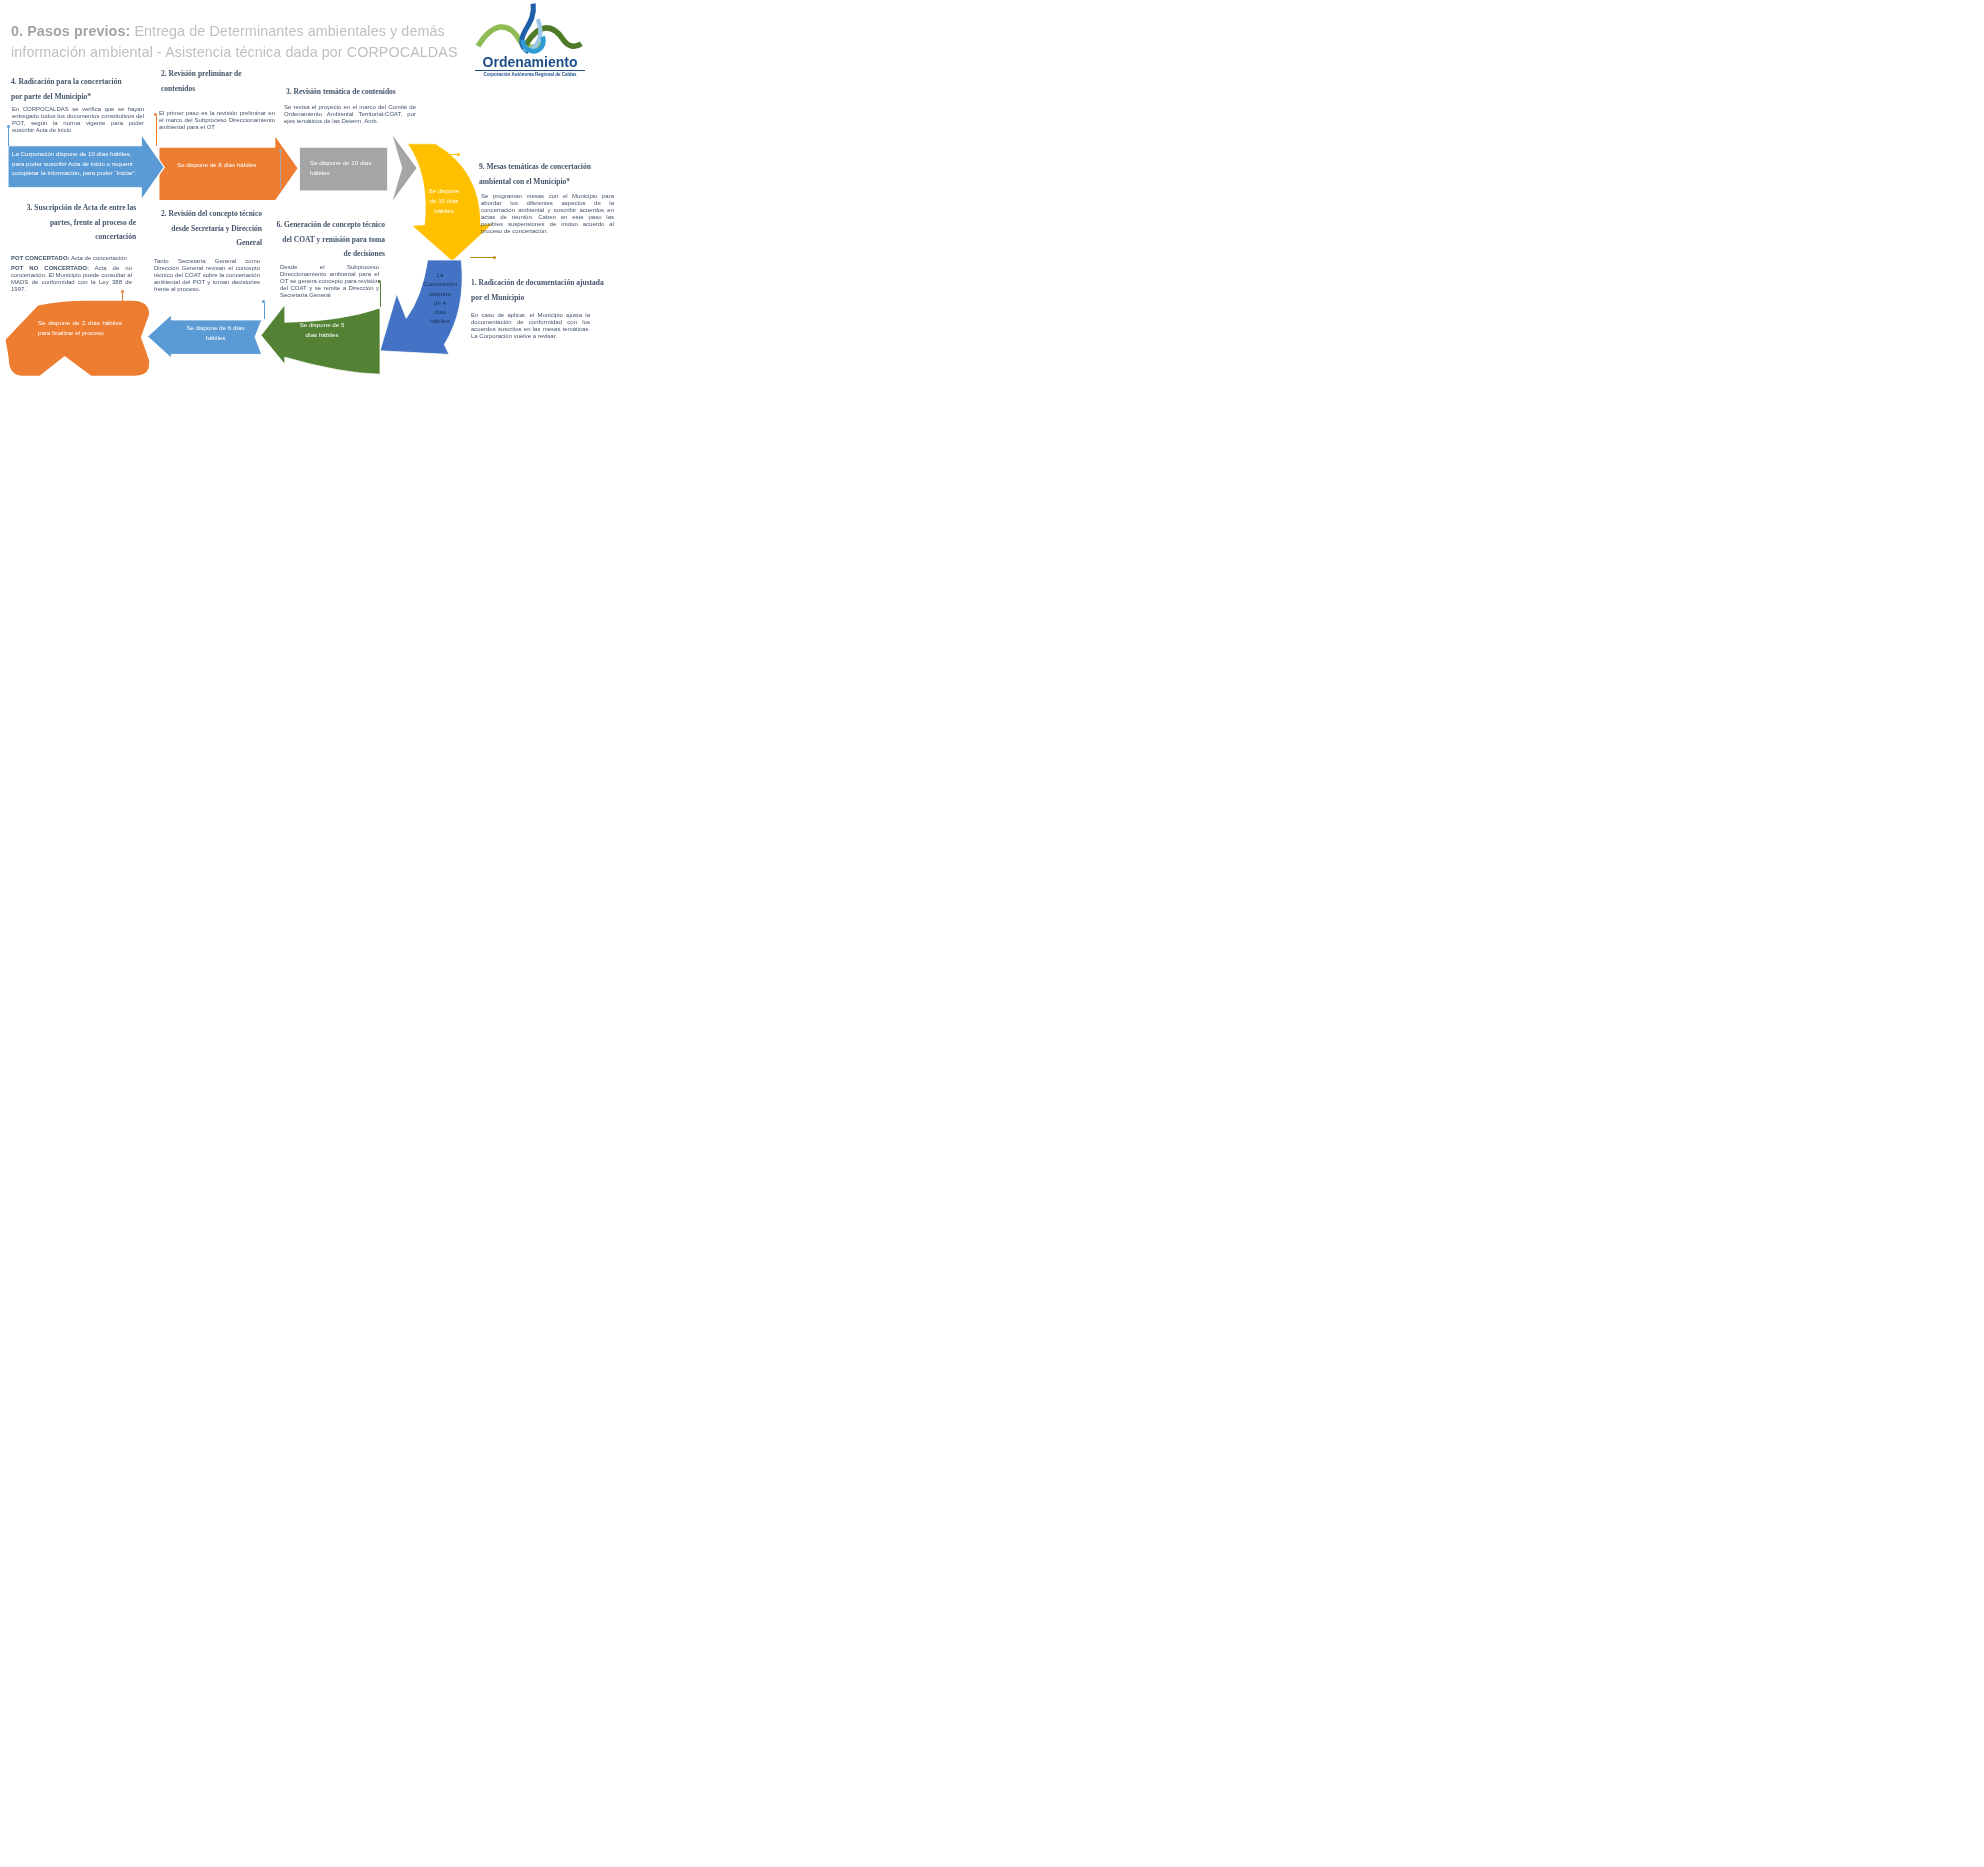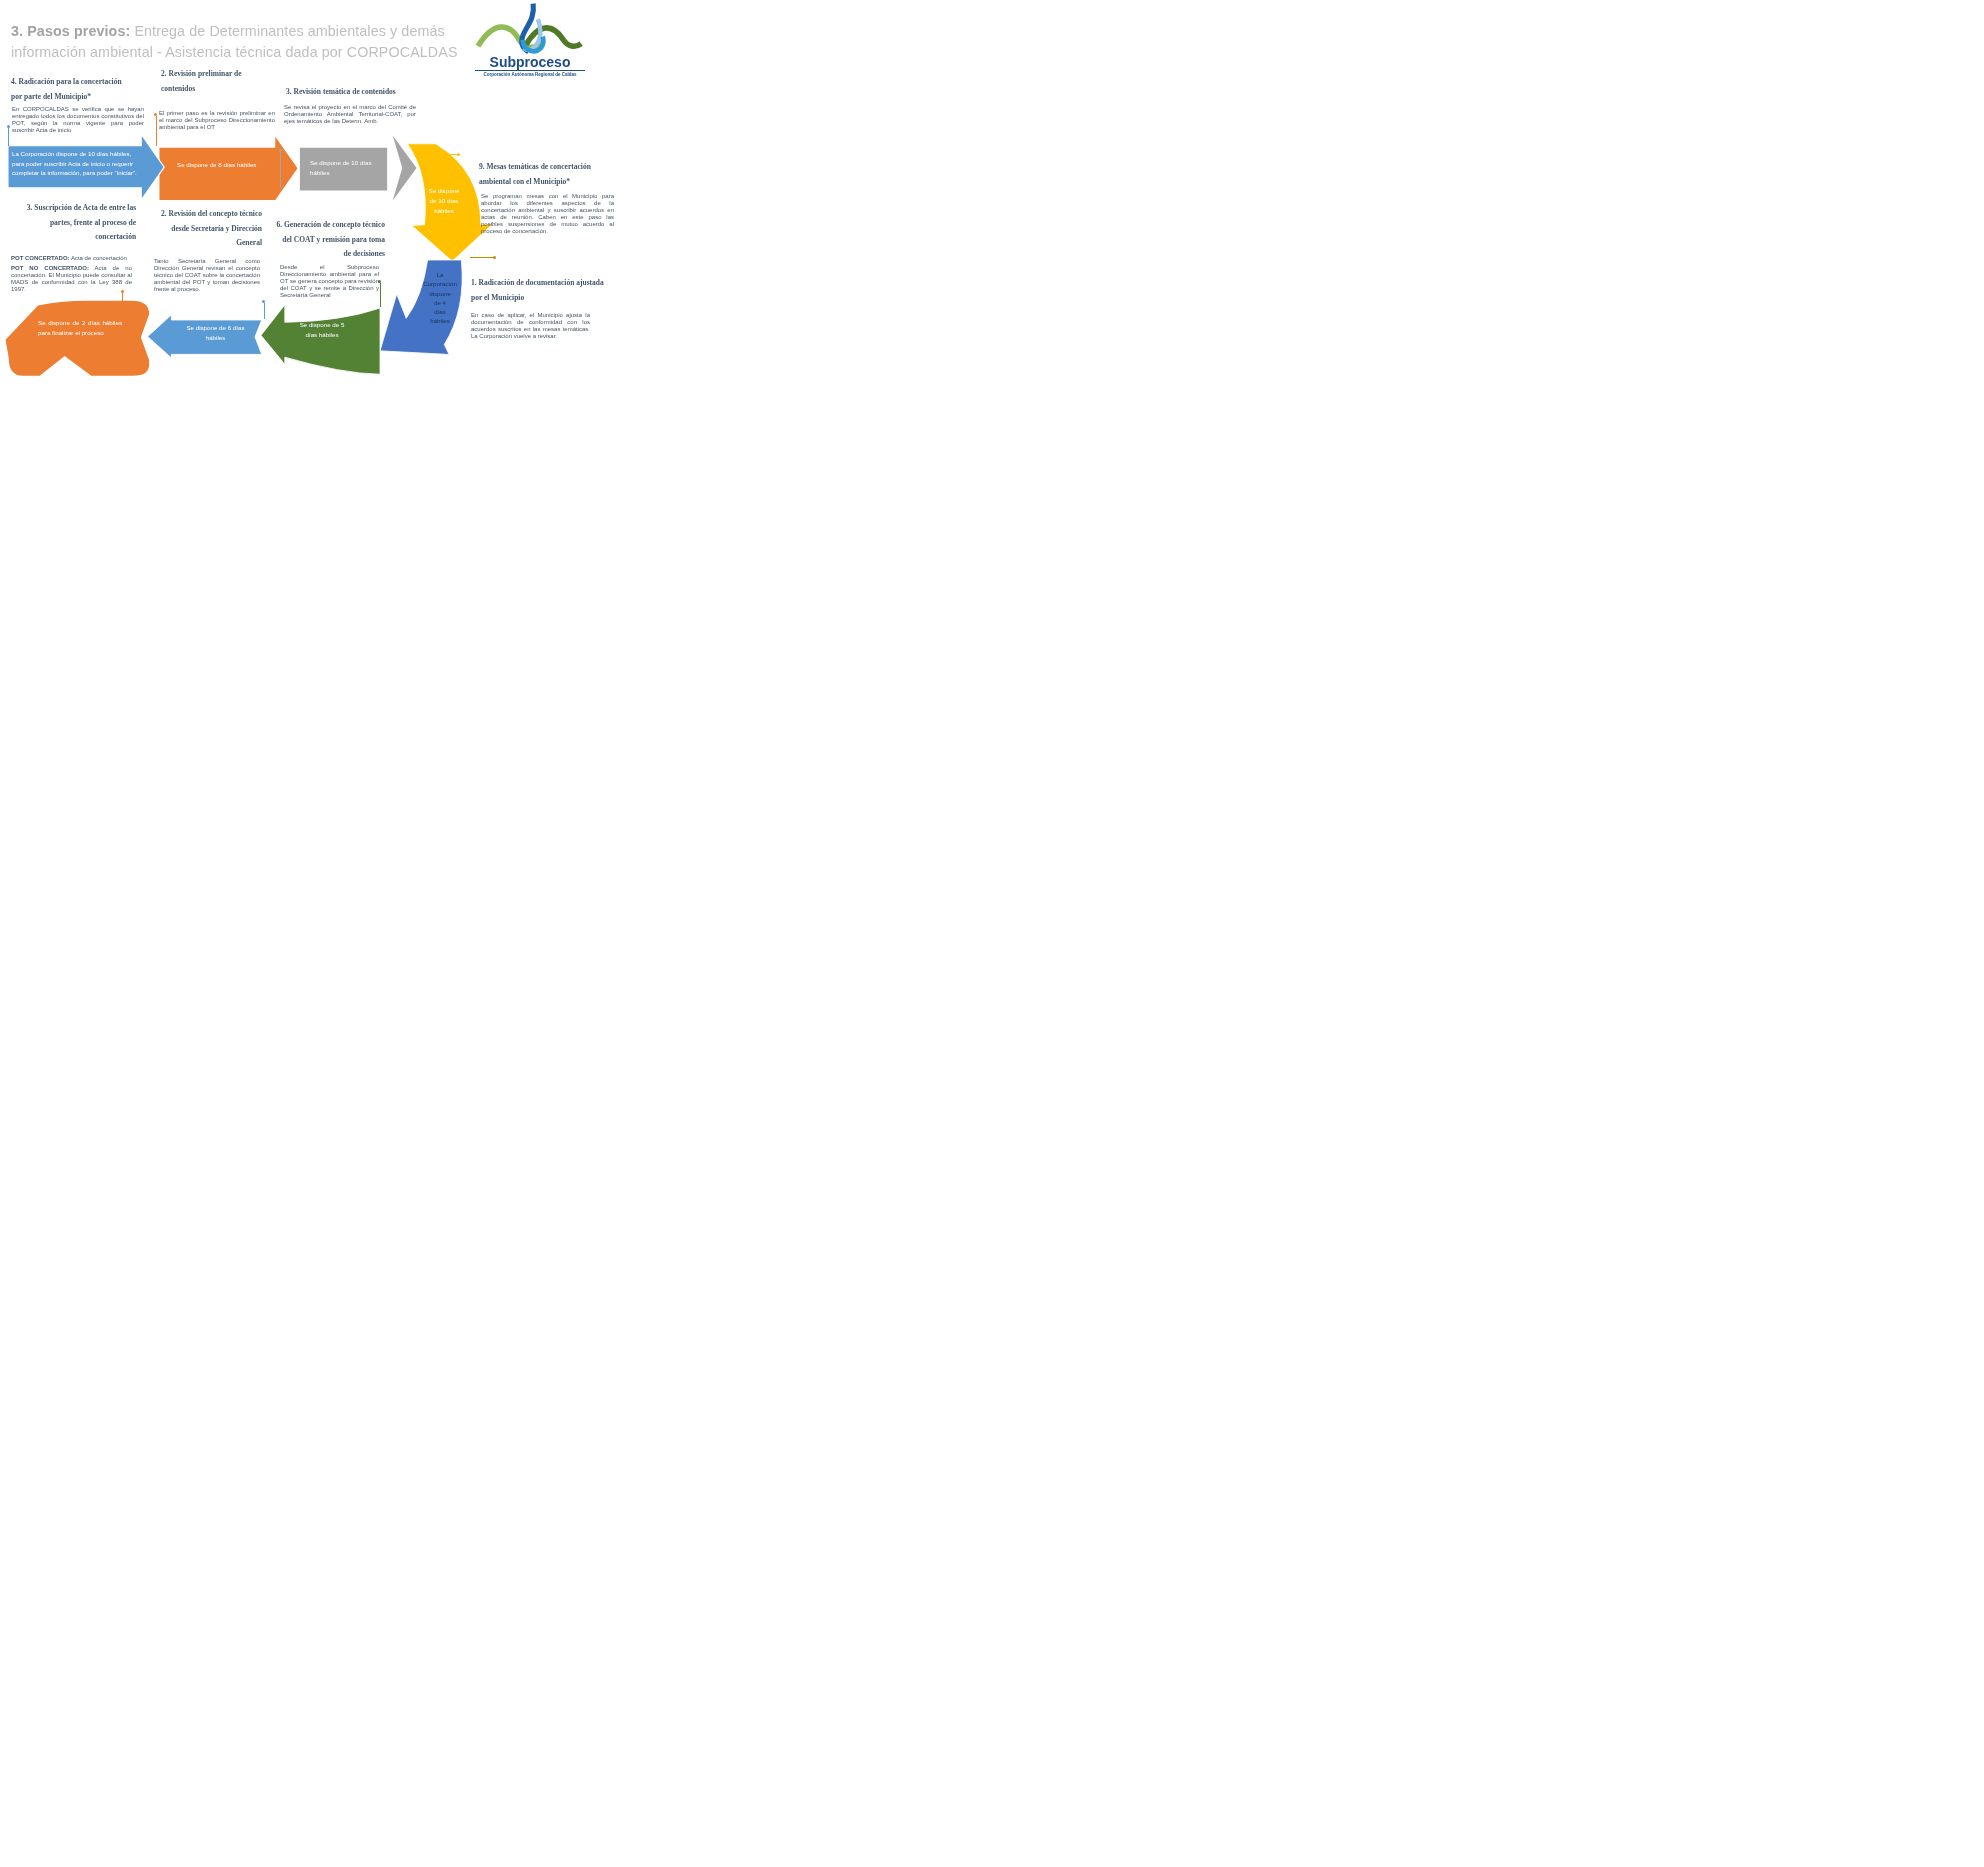--- a/index.html
+++ b/index.html
@@ -67,31 +67,31 @@
   <div class="dot" style="left:457px;top:153px;background:#FFC000;"></div>
   <div class="lh" style="left:470px;top:257px;width:24px;background:#BF8F00;"></div>
   <div class="dot" style="left:493px;top:256px;background:#BF8F00;"></div>
   <div class="dot" style="left:378px;top:280px;background:#548235;"></div>
   <div class="lv" style="left:380px;top:283px;height:24px;background:#548235;"></div>
   <div class="dot" style="left:262px;top:300px;background:#5B9BD5;"></div>
   <div class="lv" style="left:264px;top:303px;height:16px;background:#5B9BD5;"></div>
   <div class="dot" style="left:121px;top:290px;background:#ED7D31;"></div>
   <div class="lv" style="left:122px;top:293px;height:24px;background:#ED7D31;"></div>
 
-  <div class="title"><b>3. Pasos previos:</b><span> Entrega de Determinantes ambientales y demás información ambiental - Asistencia técnica dada por CORPOCALDAS</span></div>
+  <div class="title"><b>0. Pasos previos:</b><span> Entrega de Determinantes ambientales y demás información ambiental - Asistencia técnica dada por CORPOCALDAS</span></div>
 
   <div class="logo">
     <svg width="110" height="52" viewBox="0 0 276 132">
       <path d="M 6,112 C 45,48 85,52 110,95 C 125,119 150,121 170,103" fill="none" stroke="#8FBC54" stroke-width="14"></path>
       <path d="M 128,108 C 160,54 195,54 222,95 C 235,114 252,117 268,106" fill="none" stroke="#4E7A27" stroke-width="14"></path>
       <path d="M 146,4 C 150,36 136,54 124,76 C 112,98 116,118 134,126" fill="none" stroke="#1F5FA8" stroke-width="13"></path>
       <path d="M 158,44 C 168,72 166,96 151,112 C 142,122 130,124 122,117" fill="none" stroke="#9CC7E8" stroke-width="11"></path>
       <path d="M 120,96 C 119,117 140,130 157,123 C 170,117 175,102 170,88" fill="none" stroke="#2E9BD6" stroke-width="12"></path>
     </svg>
-    <div class="logo-brand">Subproceso</div>
+    <div class="logo-brand">Ordenamiento</div>
     <div class="logo-tagline">Corporación Autónoma Regional de Caldas</div>
   </div>
 
   <div class="step-heading" style="left:11px;top:75px;width:137px;">4. Radicación para la concertación
 por parte del Municipio*</div>
   <div class="step-heading" style="left:161px;top:67px;width:123px;">2. Revisión preliminar de
 contenidos</div>
   <div class="step-heading" style="left:286px;top:85px;width:143px;">3. Revisión temática de contenidos</div>
   <div class="step-heading" style="left:479px;top:160px;width:139px;">9. Mesas temáticas de concertación
 ambiental con el Municipio*</div>

